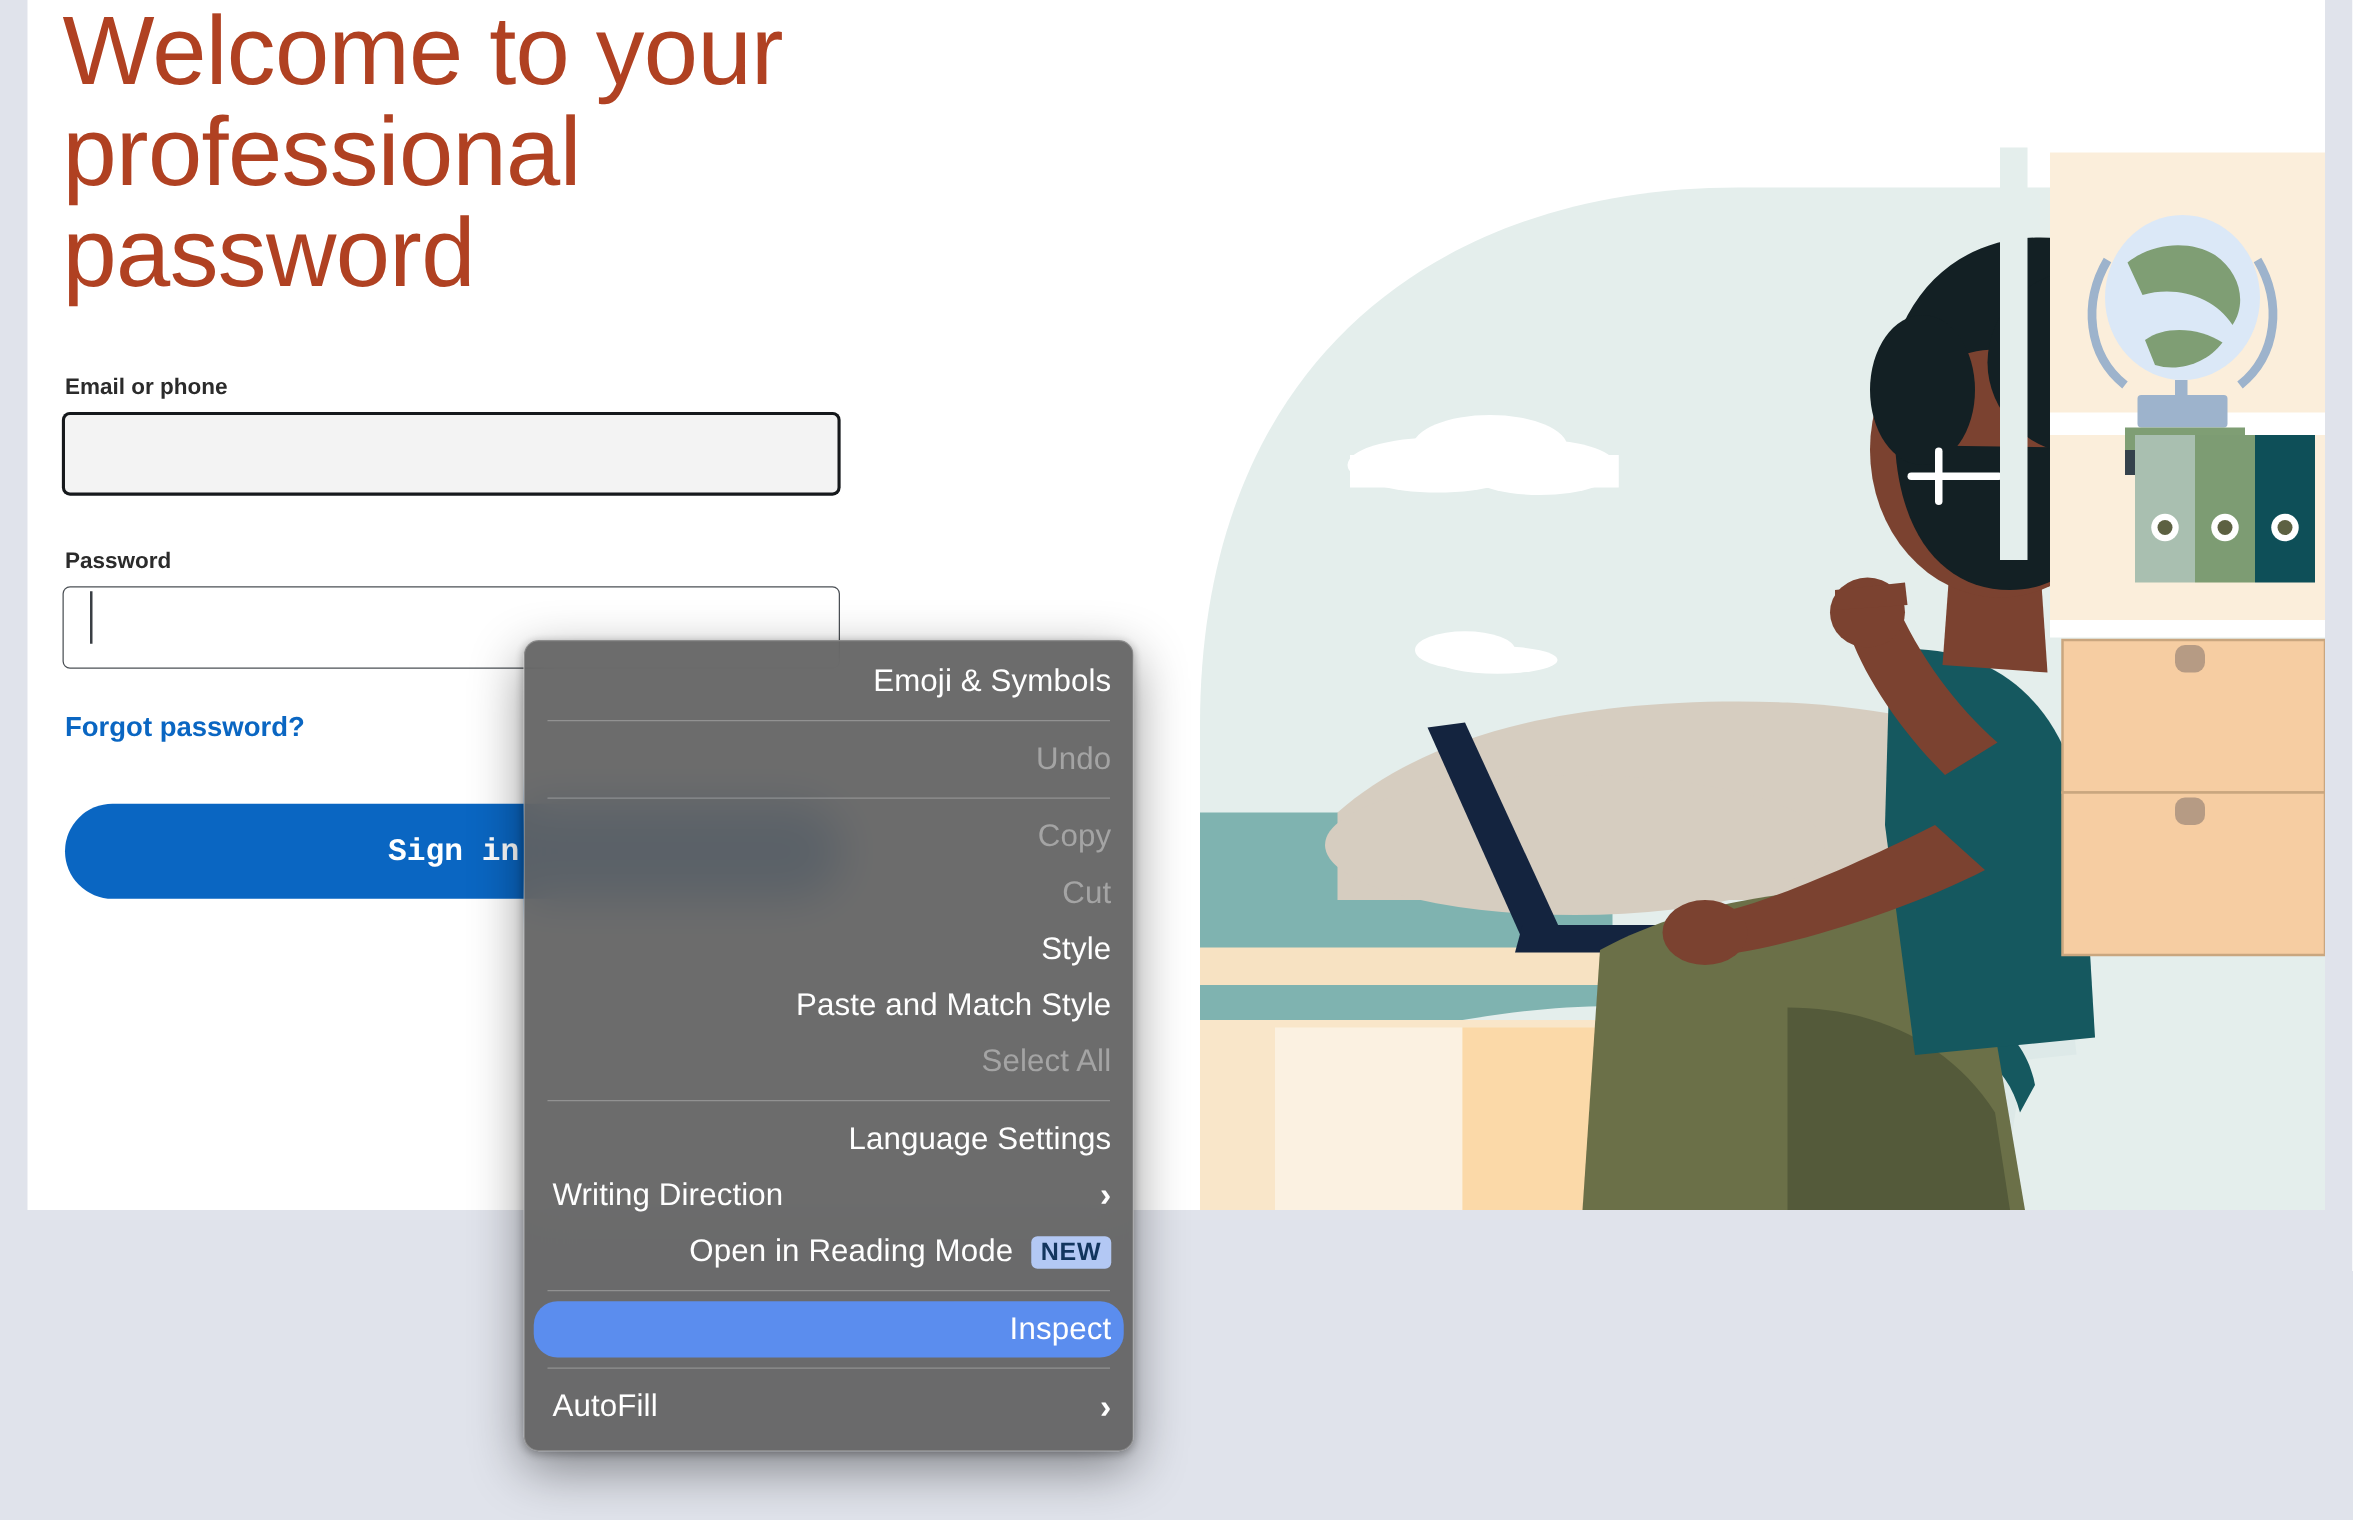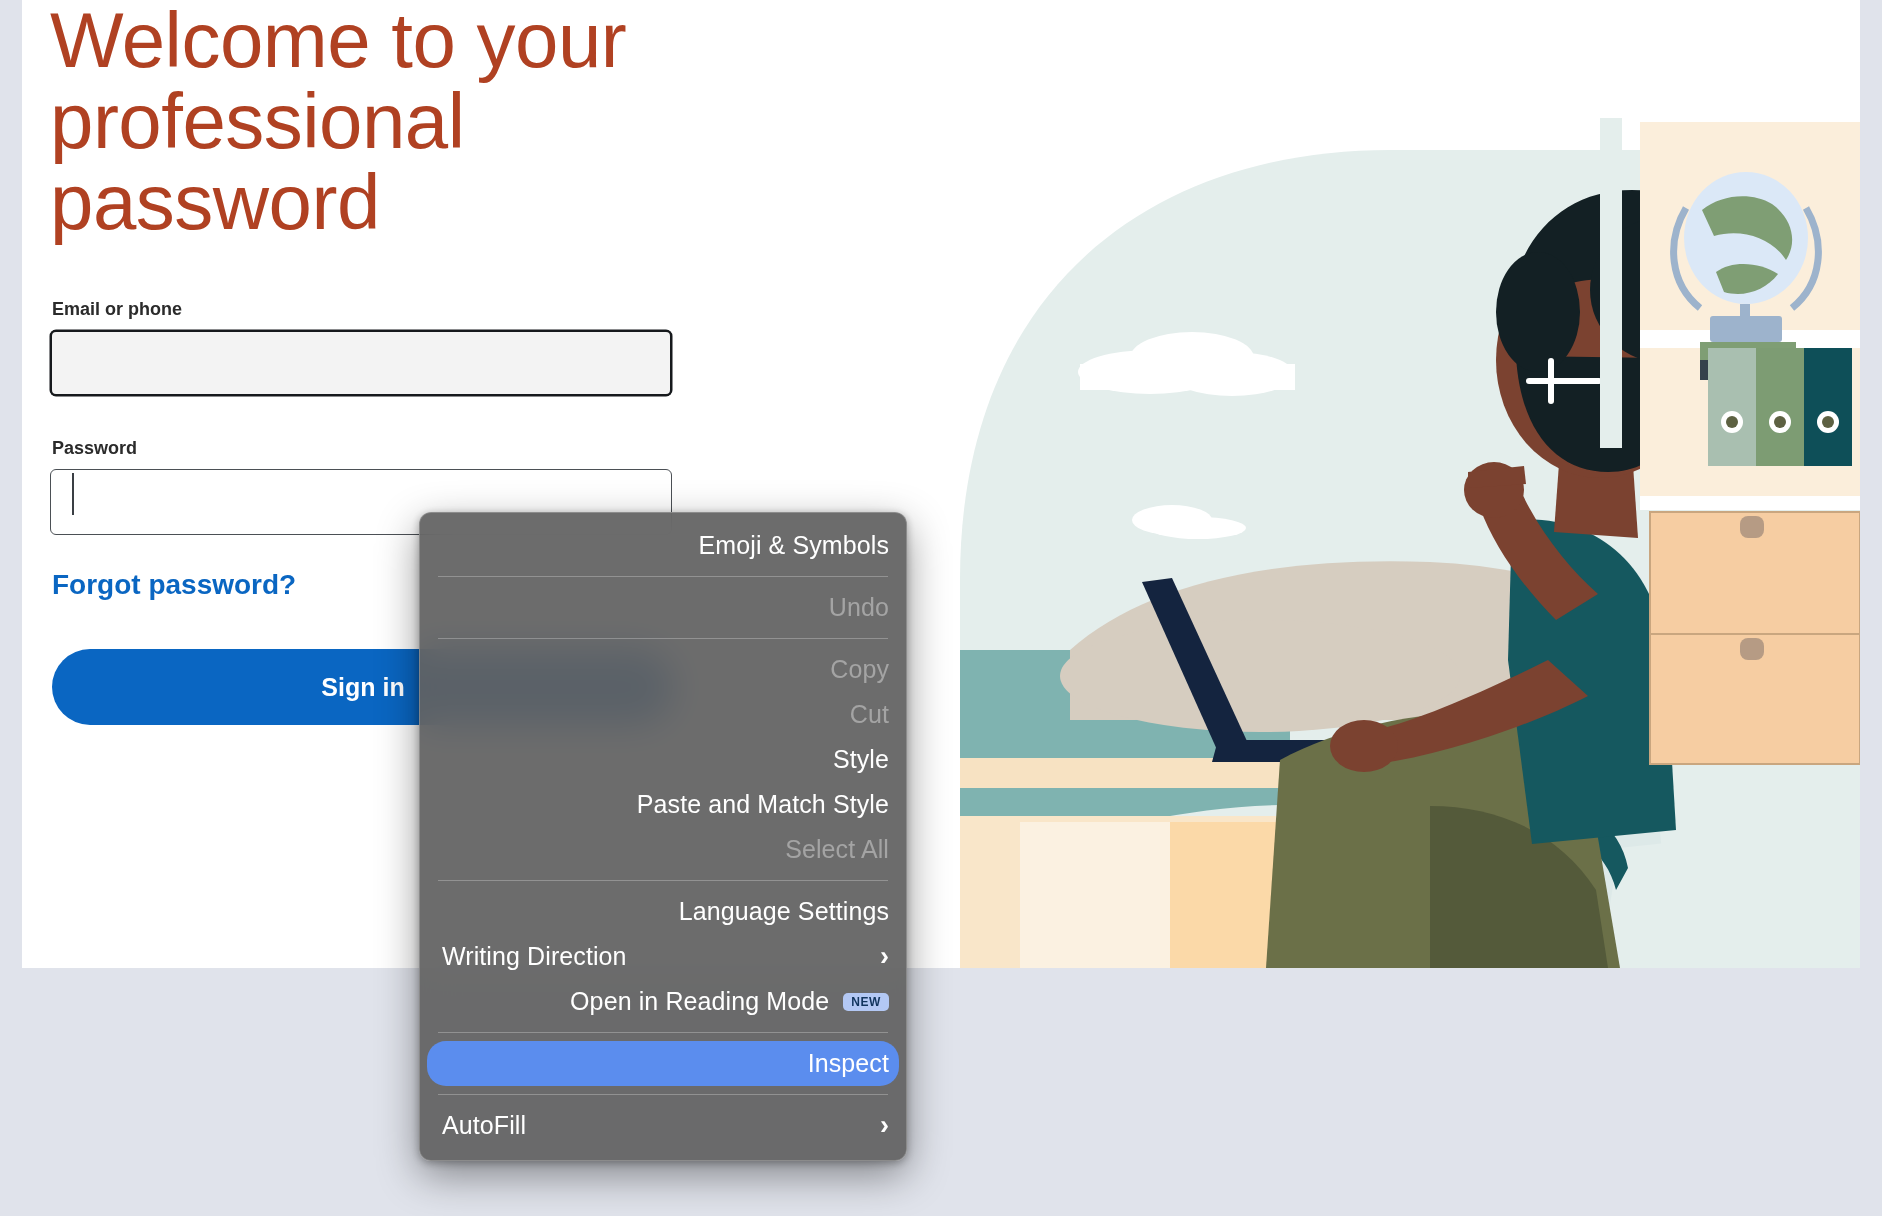--- a/index.html
+++ b/index.html
@@ -72,40 +72,40 @@
     position: absolute;
     left: 50px; top: 513px;
     width: 2px; height: 42px;
     background: #3a3f44;
   }
 
   #forgot-link {
     display: inline-block;
     margin-top: 34px;
     margin-left: 2px;
-    font-size: 28px;
+    font-size: 22px;
     font-weight: bold;
     color: #0a66c2;
     text-decoration: none;
     cursor: pointer;
   }
 
   #signin-button {
     display: block;
     margin-top: 48px;
     margin-left: 2px;
     width: 622px;
     height: 76px;
     border: none;
     border-radius: 38px;
     background: #0a66c2;
     color: #ffffff;
     font-size: 25px;
     font-weight: bold;
-    font-family: Liberation Sans, sans-serif;
+    font-family: Liberation Mono, monospace;
     cursor: pointer;
     text-align: center;
   }
 
   
   #illustration {
     position: absolute;
     right: 0; top: 0;
     width: 900px; height: 1008px;
     overflow: hidden;
@@ -153,21 +153,21 @@
   }
   .menu-sep {
     height: 1px;
     background: rgba(255,255,255,0.26);
     margin: 8px 18px;
   }
   .new-badge {
     margin-left: 14px;
     background: #b3c8f4;
     color: #12355e;
-    font-size: 12px;
+    font-size: 20px;
     font-weight: bold;
     letter-spacing: 0.6px;
     padding: 3px 8px;
     border-radius: 5px;
     line-height: 1;
   }
 </style>
 </head>
 <body>
 

